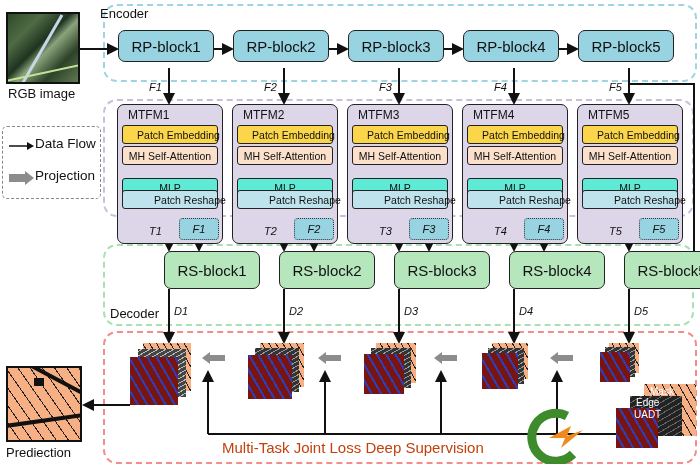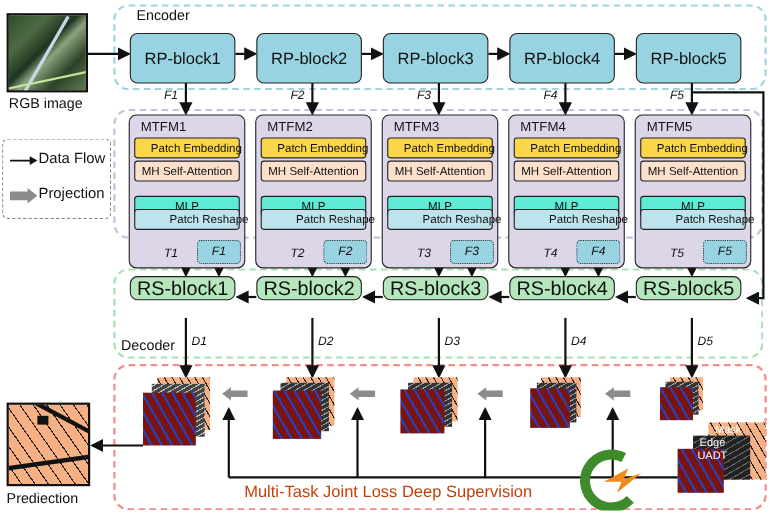--- a/index.html
+++ b/index.html
@@ -5,24 +5,24 @@
   html, body { margin:0; padding:0; background:#ffffff; }
   body { width:700px; height:467px; position:relative; overflow:hidden;
          font-family:"Liberation Sans", sans-serif; color:#111; }
   .abs { position:absolute; }
   .region { position:absolute; border-radius:14px; border:2px dashed; box-sizing:border-box; }
   .enc-region { left:103px; top:4px; width:594px; height:78px; border-color:#9ed3e2; }
   .mtfm-region { left:103px; top:99px; width:591px; height:118px; border-color:#c9bfdd; }
   .dec-region { left:103px; top:244px; width:591px; height:82px; border-color:#a9dfb2; }
   .loss-region { left:103px; top:331px; width:594px; height:133px; border-color:#f58c8c; }
   .region-label { position:absolute; font-size:13px; color:#111; }
-  .rp { position:absolute; width:96px; height:46px; top:30px; background:#98d3e1; border:1.5px solid #222;
+  .rp { position:absolute; width:96px; height:32px; top:30px; background:#98d3e1; border:1.5px solid #222;
         border-radius:7px; box-sizing:border-box; font-size:15px; display:flex; align-items:center; justify-content:center; }
-  .rs { position:absolute; width:96px; height:22px; top:251px; background:#b5e6bc; border:1.5px solid #222;
-        border-radius:7px; box-sizing:border-box; font-size:18px; display:flex; align-items:center; justify-content:center; }
+  .rs { position:absolute; width:96px; height:38px; top:251px; background:#b5e6bc; border:1.5px solid #222;
+        border-radius:7px; box-sizing:border-box; font-size:15px; display:flex; align-items:center; justify-content:center;margin-left:46px; }
   .mtfm { position:absolute; width:106px; height:140px; top:104px; background:#dcd6e8; border:1.5px solid #222;
           border-radius:7px; box-sizing:border-box; }
   .mtfm-title { position:absolute; left:10px; top:3px; font-size:12px; }
   .layer { position:absolute; left:4px; width:96px; height:19px; border:1px solid #222; border-radius:3px;
            box-sizing:border-box; font-size:10.5px; display:flex; align-items:center; justify-content:center; white-space:nowrap; }
   .l-pe { top:20px; background:#fbd64a;padding-left:17px; }
   .l-mh { top:41px; background:#fbe0cc; }
   .l-mlp { top:73px; background:#5eead4; }
   .l-pr { top:85px; background:#bfe3ec;padding-left:40px; }
   .fbox { position:absolute; width:40px; height:22px; top:218px; background:#98d3e1; border:1.5px dotted #333;
@@ -37,21 +37,21 @@
   .stack-label { position:absolute; font-size:10px; color:#fff; }
 </style>
 </head>
 <body>
 
 <div class="region enc-region"></div>
 <div class="region mtfm-region"></div>
 <div class="region dec-region"></div>
 <div class="region loss-region"></div>
 
-<div class="region-label" style="left:124px; top:6px;">Encoder</div>
+<div class="region-label" style="left:100px; top:6px;">Encoder</div>
 <div class="region-label" style="left:110px; top:306px;">Decoder</div>
 
 <svg class="lines" width="700" height="467">
   <defs>
     <marker id="ah" markerWidth="6" markerHeight="6" refX="5" refY="3" orient="auto">
       <path d="M0,0 L6,3 L0,6 z" fill="#111"></path>
     </marker>
   </defs>
   <g stroke="#111" stroke-width="2" fill="none">
 

